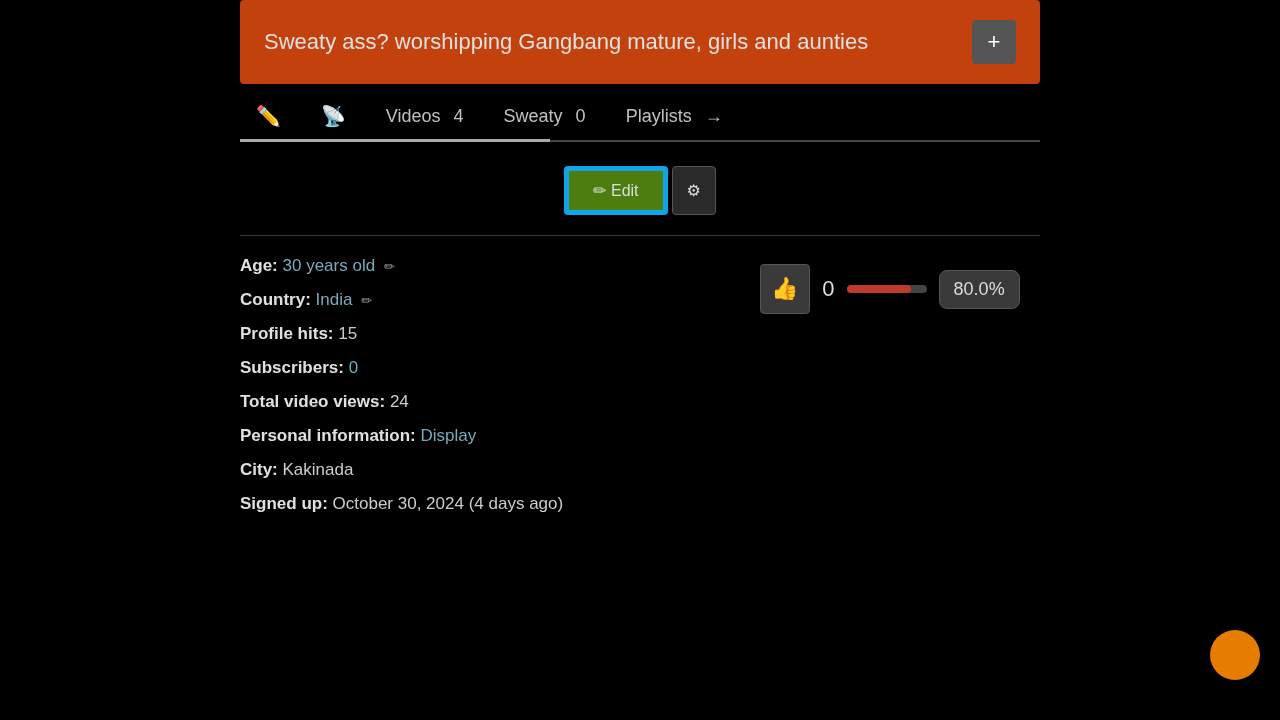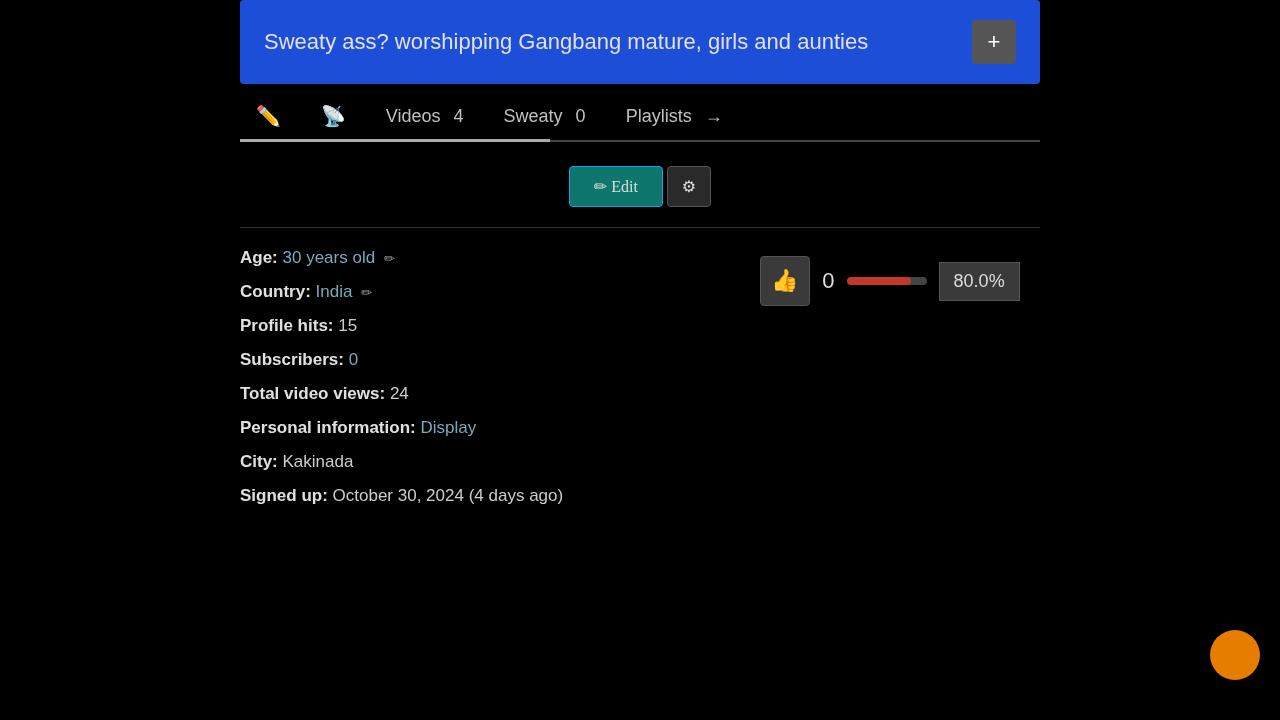--- a/index.html
+++ b/index.html
@@ -19,21 +19,21 @@
       width: 100%;
       height: 100%;
       display: flex;
       flex-direction: column;
       align-items: center;
       padding-top: 0;
     }
 
     
     .title-bar {
-      background: #1d4ed8;
+      background: #c2410c;
       width: 800px;
       padding: 20px 24px;
       margin-top: 0;
       display: flex;
       align-items: center;
       justify-content: space-between;
       border-radius: 4px;
       margin-top: 0;
     }
 
@@ -106,31 +106,30 @@
       width: 800px;
       display: flex;
       justify-content: center;
       margin-top: 16px;
       padding: 8px 0;
       border-bottom: 1px solid #333;
       padding-bottom: 20px;
     }
 
     .edit-button {
-      background: #0f766e;
-      border: 1px solid #0ea5e9;
+      background: #4d7c0f;
+      border: 5px solid #0ea5e9;
       color: #ddd;
       padding: 10px 24px;
       font-size: 16px;
       cursor: pointer;
       border-radius: 4px;
       display: flex;
       align-items: center;
       gap: 8px;
-      font-family: Liberation Serif, serif;
     }
 
     .settings-button {
       background: #2a2a2a;
       border: 1px solid #555;
       color: #ddd;
       padding: 10px 14px;
       font-size: 16px;
       cursor: pointer;
       border-radius: 4px;
@@ -220,21 +219,21 @@
       background: #c0392b;
       border-radius: 4px;
     }
 
     .rating-percent {
       background: #3a3a3a;
       border: 1px solid #555;
       color: #ddd;
       padding: 8px 14px;
       font-size: 18px;
-      border-radius: 0;
+      border-radius: 8px;
     }
 
     
     .notification-circle {
       position: absolute;
       bottom: 40px;
       right: 20px;
       width: 50px;
       height: 50px;
       background: #e67c00;

